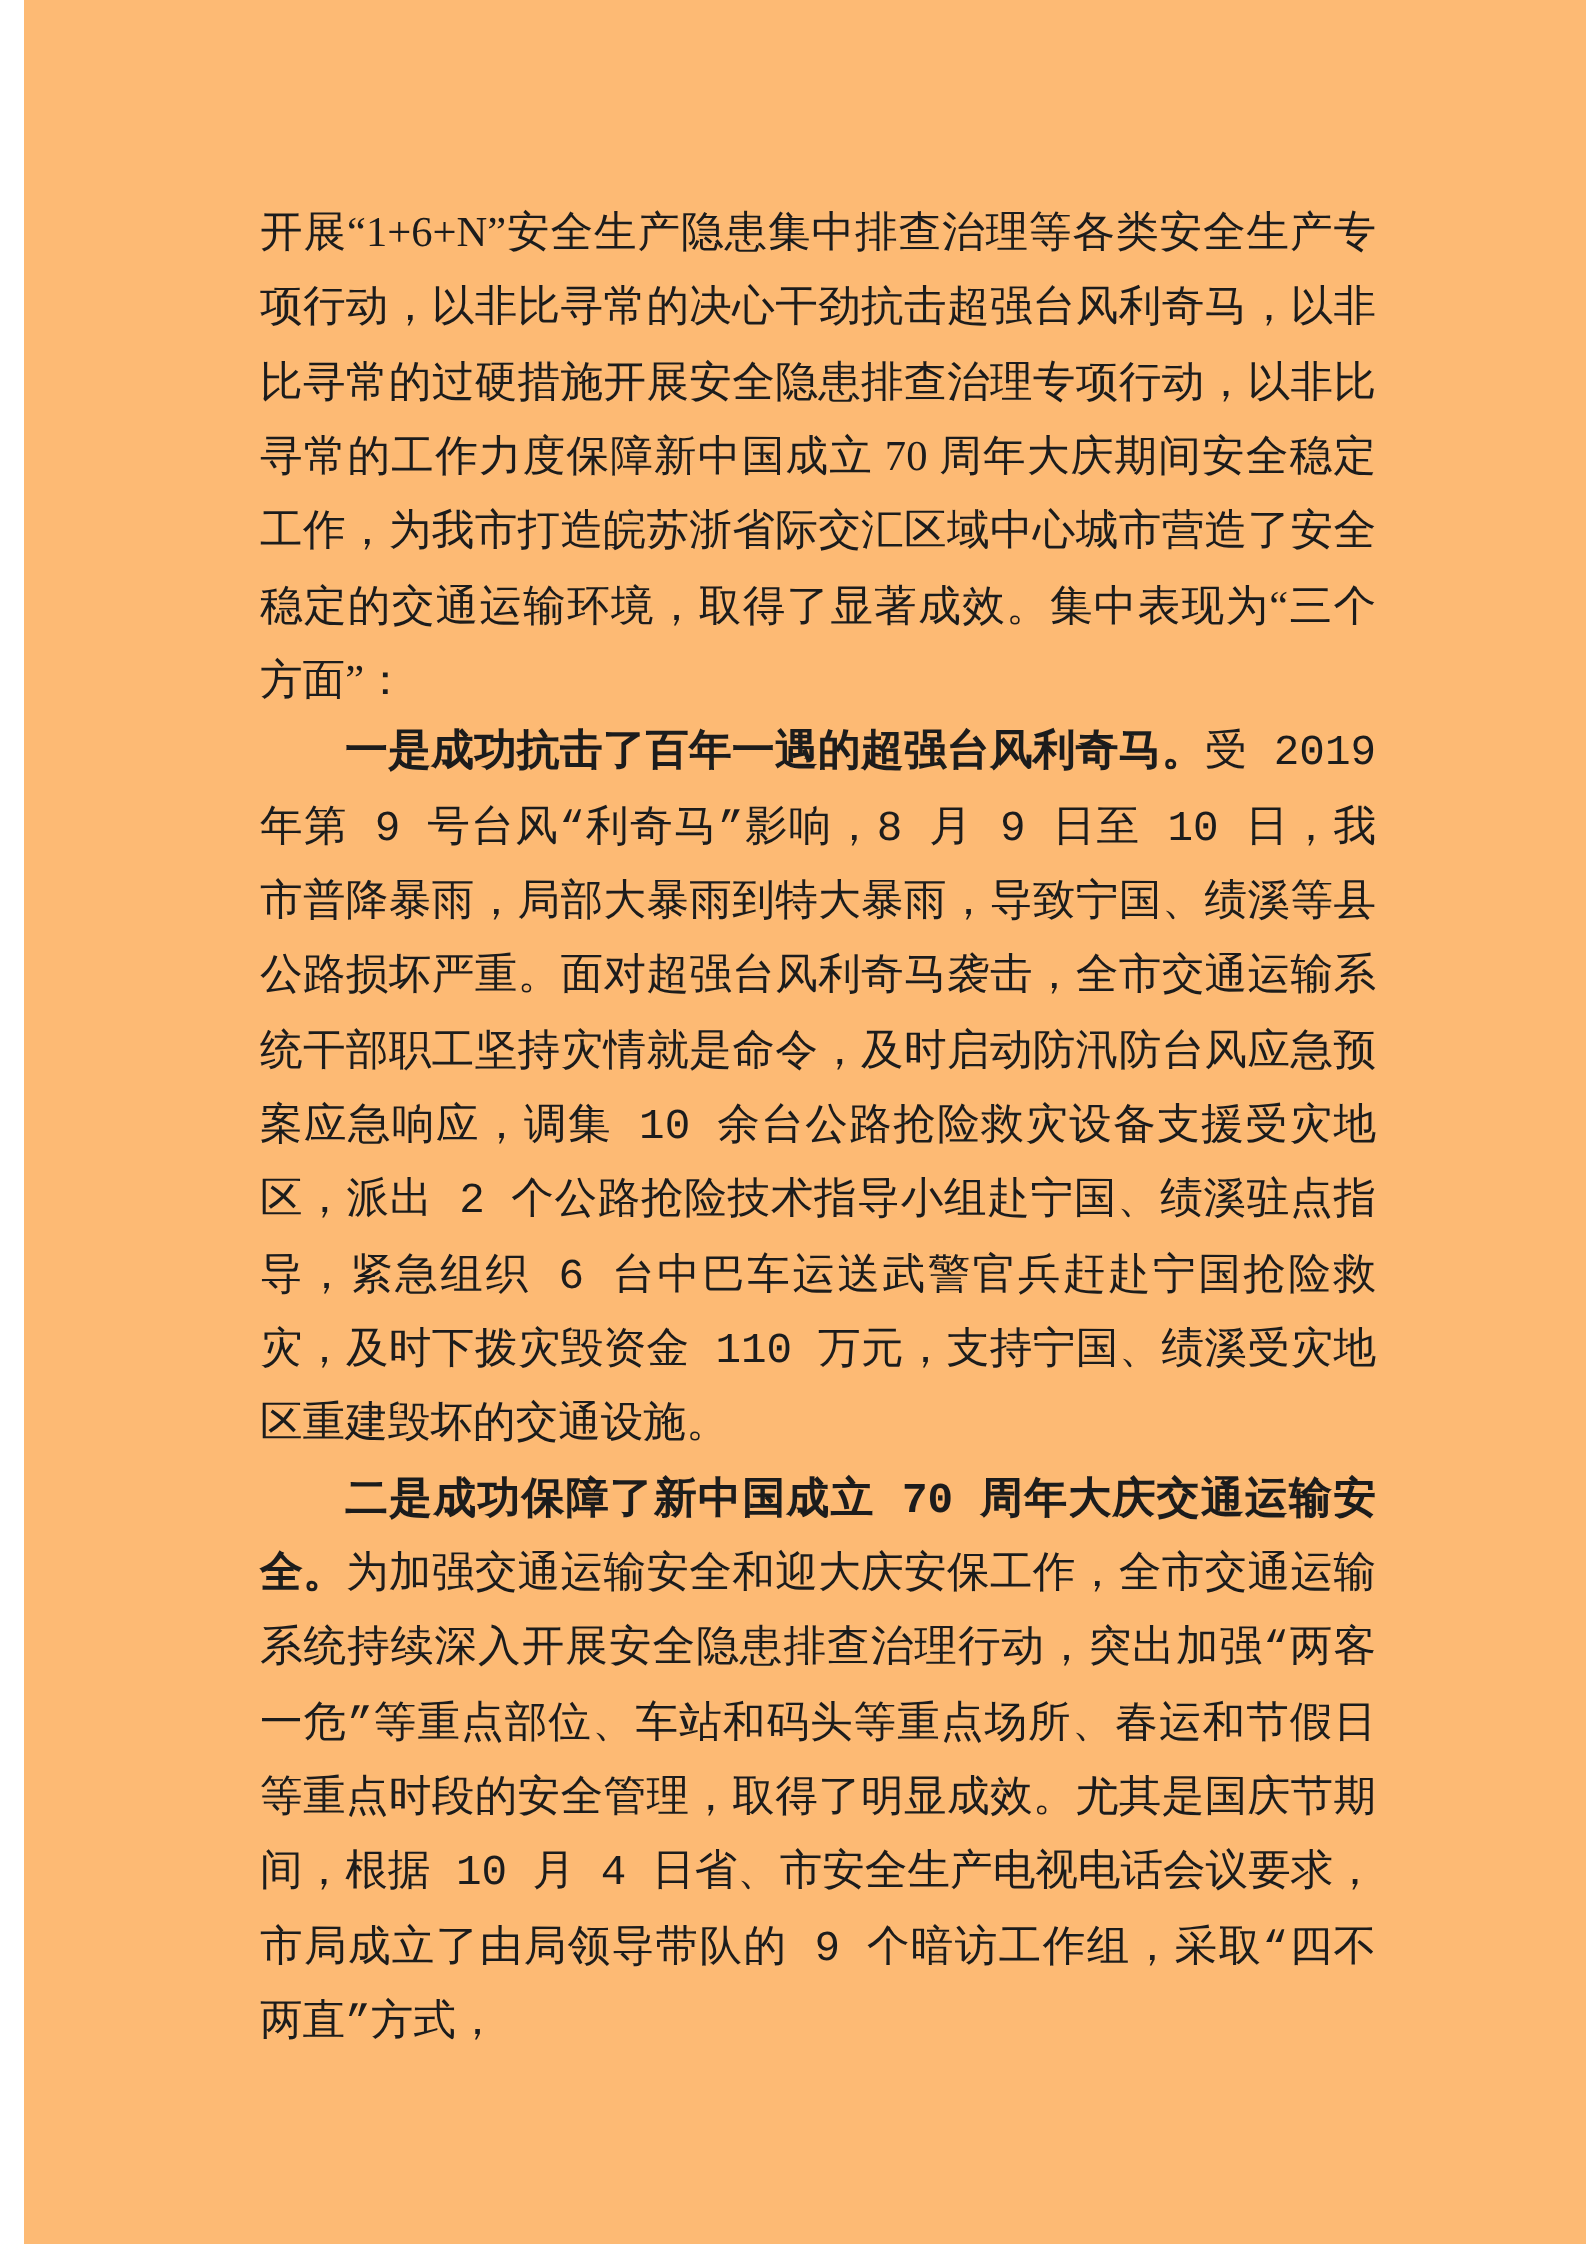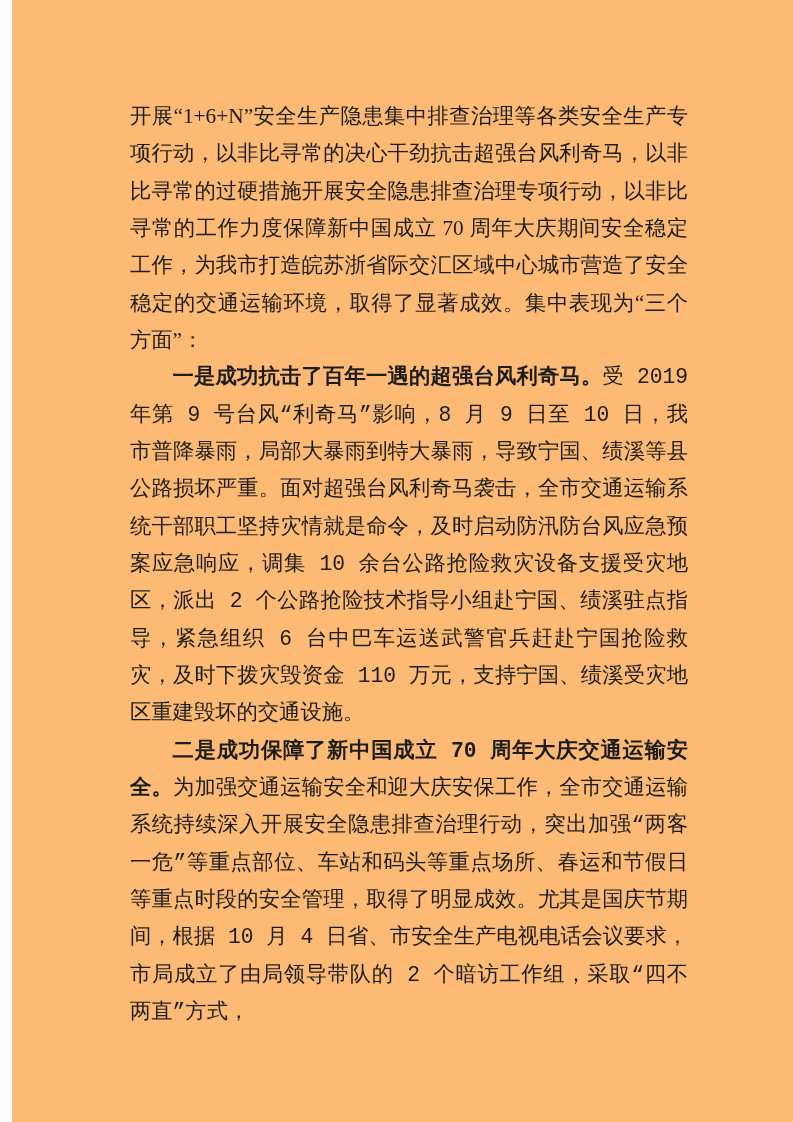--- a/index.html
+++ b/index.html
@@ -47,16 +47,16 @@
 </head>
 <body>
 
 <div class="page">
   <div class="text-block">
 
     <p class="para"><span>开展“1+6+N”安全生产隐患集中排查治理等各类安全生产专项行动，以非比寻常的决心干劲抗击超强台风利奇马，以非比寻常的过硬措施开展安全隐患排查治理专项行动，以非比寻常的工作力度保障新中国成立 70 周年大庆期间安全稳定工作，为我市打造皖苏浙省际交汇区域中心城市营造了安全稳定的交通运输环境，取得了显著成效。集中表现为“三个方面”：</span></p>
 
     <p class="para indent"><span class="lead">一是成功抗击了百年一遇的超强台风利奇马。</span><span>受 2019 年第 9 号台风“利奇马”影响，8 月 9 日至 10 日，我市普降暴雨，局部大暴雨到特大暴雨，导致宁国、绩溪等县公路损坏严重。面对超强台风利奇马袭击，全市交通运输系统干部职工坚持灾情就是命令，及时启动防汛防台风应急预案应急响应，调集 10 余台公路抢险救灾设备支援受灾地区，派出 2 个公路抢险技术指导小组赴宁国、绩溪驻点指导，紧急组织 6 台中巴车运送武警官兵赶赴宁国抢险救灾，及时下拨灾毁资金 110 万元，支持宁国、绩溪受灾地区重建毁坏的交通设施。</span></p>
 
-    <p class="para indent"><span class="lead">二是成功保障了新中国成立 70 周年大庆交通运输安全。</span><span>为加强交通运输安全和迎大庆安保工作，全市交通运输系统持续深入开展安全隐患排查治理行动，突出加强“两客一危”等重点部位、车站和码头等重点场所、春运和节假日等重点时段的安全管理，取得了明显成效。尤其是国庆节期间，根据 10 月 4 日省、市安全生产电视电话会议要求，市局成立了由局领导带队的 2 个暗访工作组，采取“四不两直”方式，</span></p>
+    <p class="para indent"><span class="lead">二是成功保障了新中国成立 70 周年大庆交通运输安全。</span><span>为加强交通运输安全和迎大庆安保工作，全市交通运输系统持续深入开展安全隐患排查治理行动，突出加强“两客一危”等重点部位、车站和码头等重点场所、春运和节假日等重点时段的安全管理，取得了明显成效。尤其是国庆节期间，根据 10 月 4 日省、市安全生产电视电话会议要求，市局成立了由局领导带队的 9 个暗访工作组，采取“四不两直”方式，</span></p>
 
   </div>
 </div>
 
 </body></html>

